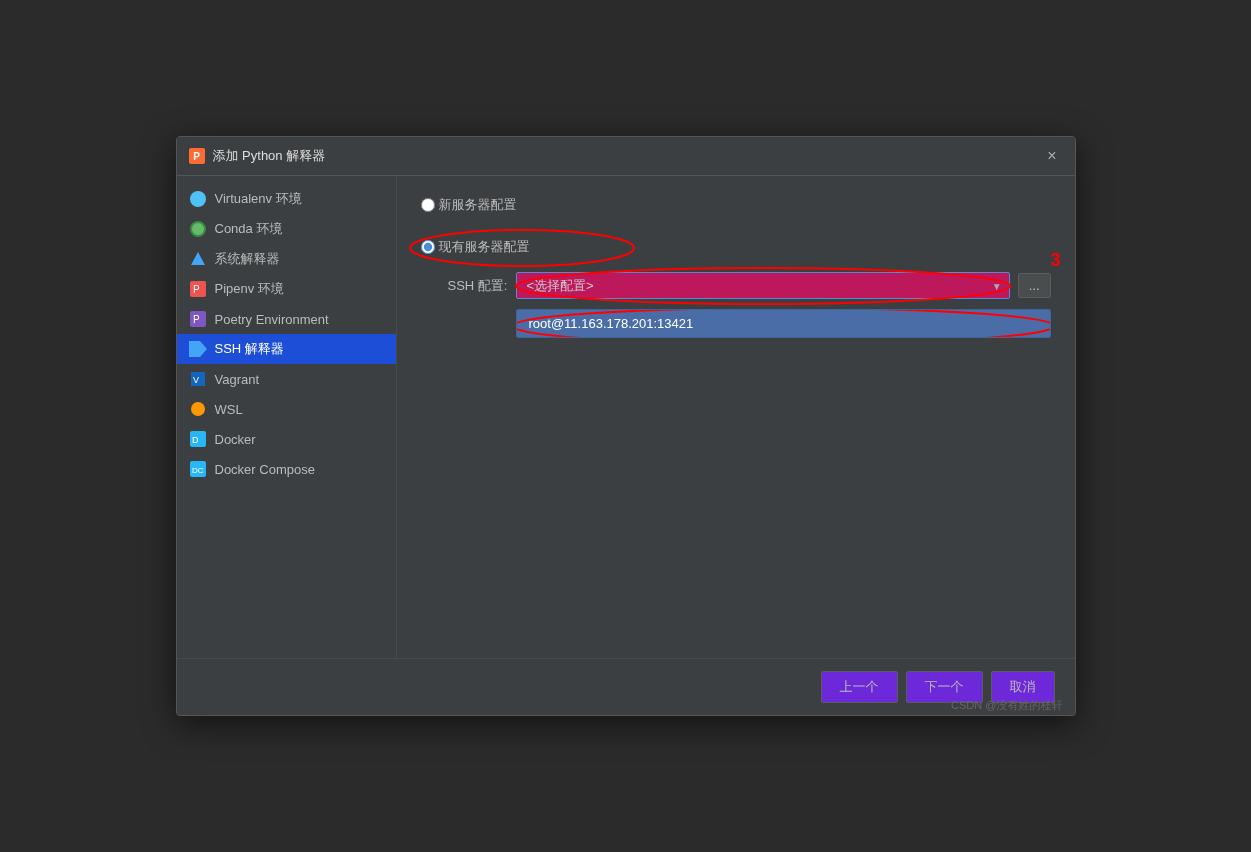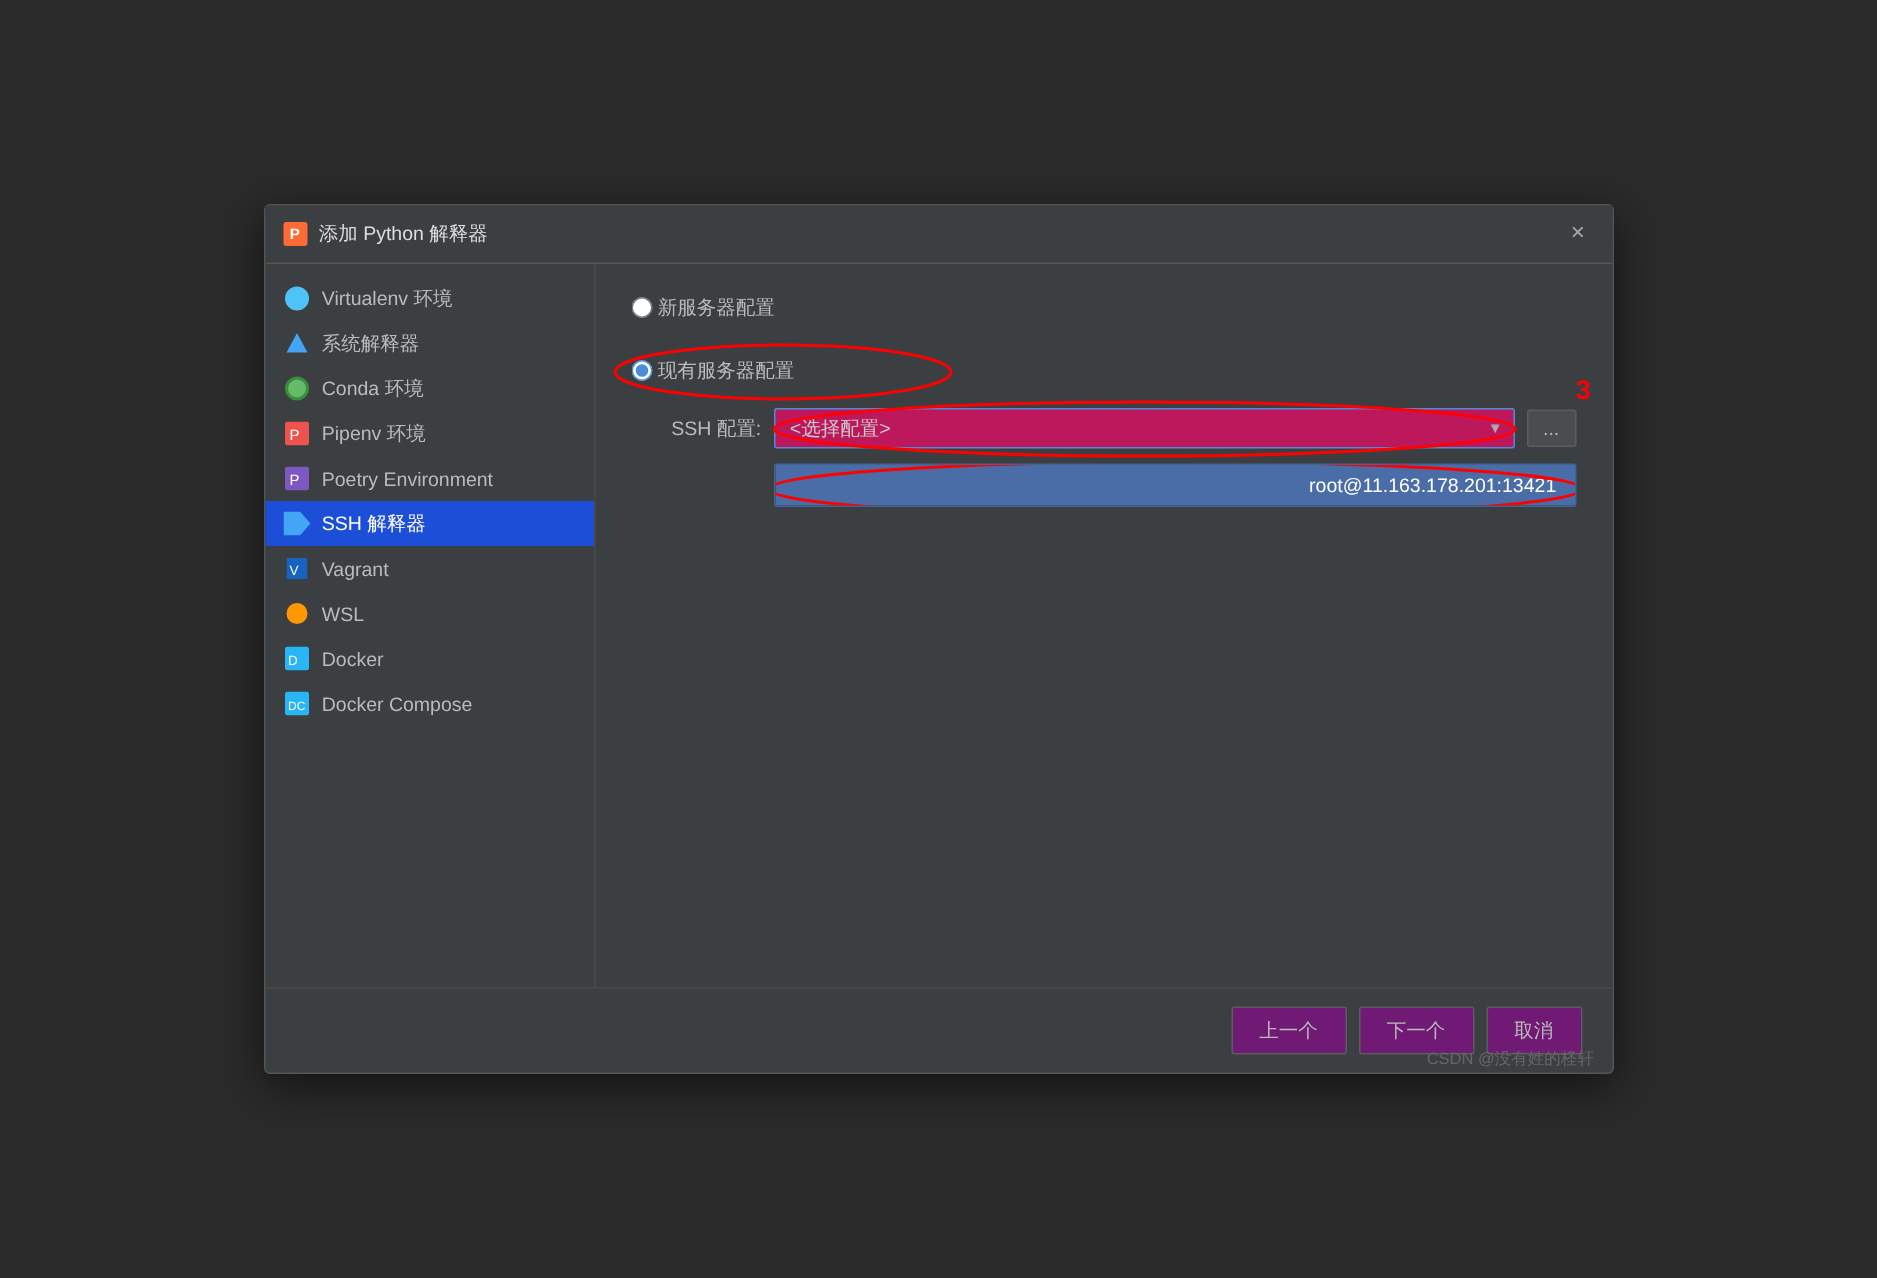--- a/index.html
+++ b/index.html
@@ -243,42 +243,41 @@
       border-radius: 2px;
     }
 
     
     .ssh-dropdown {
       margin-left: 73px;
       background: #ec4899;
       border: 1px solid #3d6597;
       border-radius: 2px;
       overflow: hidden;
-      text-align: right;
     }
 
     .ssh-dropdown-item {
       padding: 6px 12px;
       color: #fff;
       font-size: 13px;
       cursor: pointer;
       background: #4a6da7;
     }
 
     
     .dialog-footer {
       padding: 12px 20px;
       display: flex;
       justify-content: flex-end;
       gap: 8px;
       border-top: 1px solid #4a4a4a;
     }
 
     .btn {
-      background: #701a75;
+      background: #6d28d9;
       border: 1px solid #5a5d5e;
       color: #bbb;
       padding: 6px 18px;
       font-size: 13px;
       cursor: pointer;
       border-radius: 2px;
       font-family: inherit;
     }
 
     .annotation-number {
@@ -321,32 +320,32 @@
 
       <div class="sidebar-item">
         <div class="sidebar-icon">
           <div class="icon-virtualenv"></div>
         </div>
         <span>Virtualenv 环境</span>
       </div>
 
       <div class="sidebar-item">
         <div class="sidebar-icon">
+          <div class="icon-conda"></div>
+        </div>
+        <span>Conda 环境</span>
+      </div>
+
+      <div class="sidebar-item">
+        <div class="sidebar-icon">
           <svg width="16" height="16" viewBox="0 0 16 16">
               <polygon points="8,1 15,14 1,14" fill="#42a5f5"></polygon>
             </svg>
         </div>
         <span>系统解释器</span>
-      </div>
-
-      <div class="sidebar-item">
-        <div class="sidebar-icon">
-          <div class="icon-conda"></div>
-        </div>
-        <span>Conda 环境</span>
       </div>
 
       <div class="sidebar-item">
         <div class="sidebar-icon">
           <svg width="16" height="16">
               <rect width="16" height="16" rx="2" fill="#ef5350"></rect>
               <text x="3" y="12" font-size="10" fill="white">P</text>
             </svg>
         </div>
         <span>Pipenv 环境</span>

